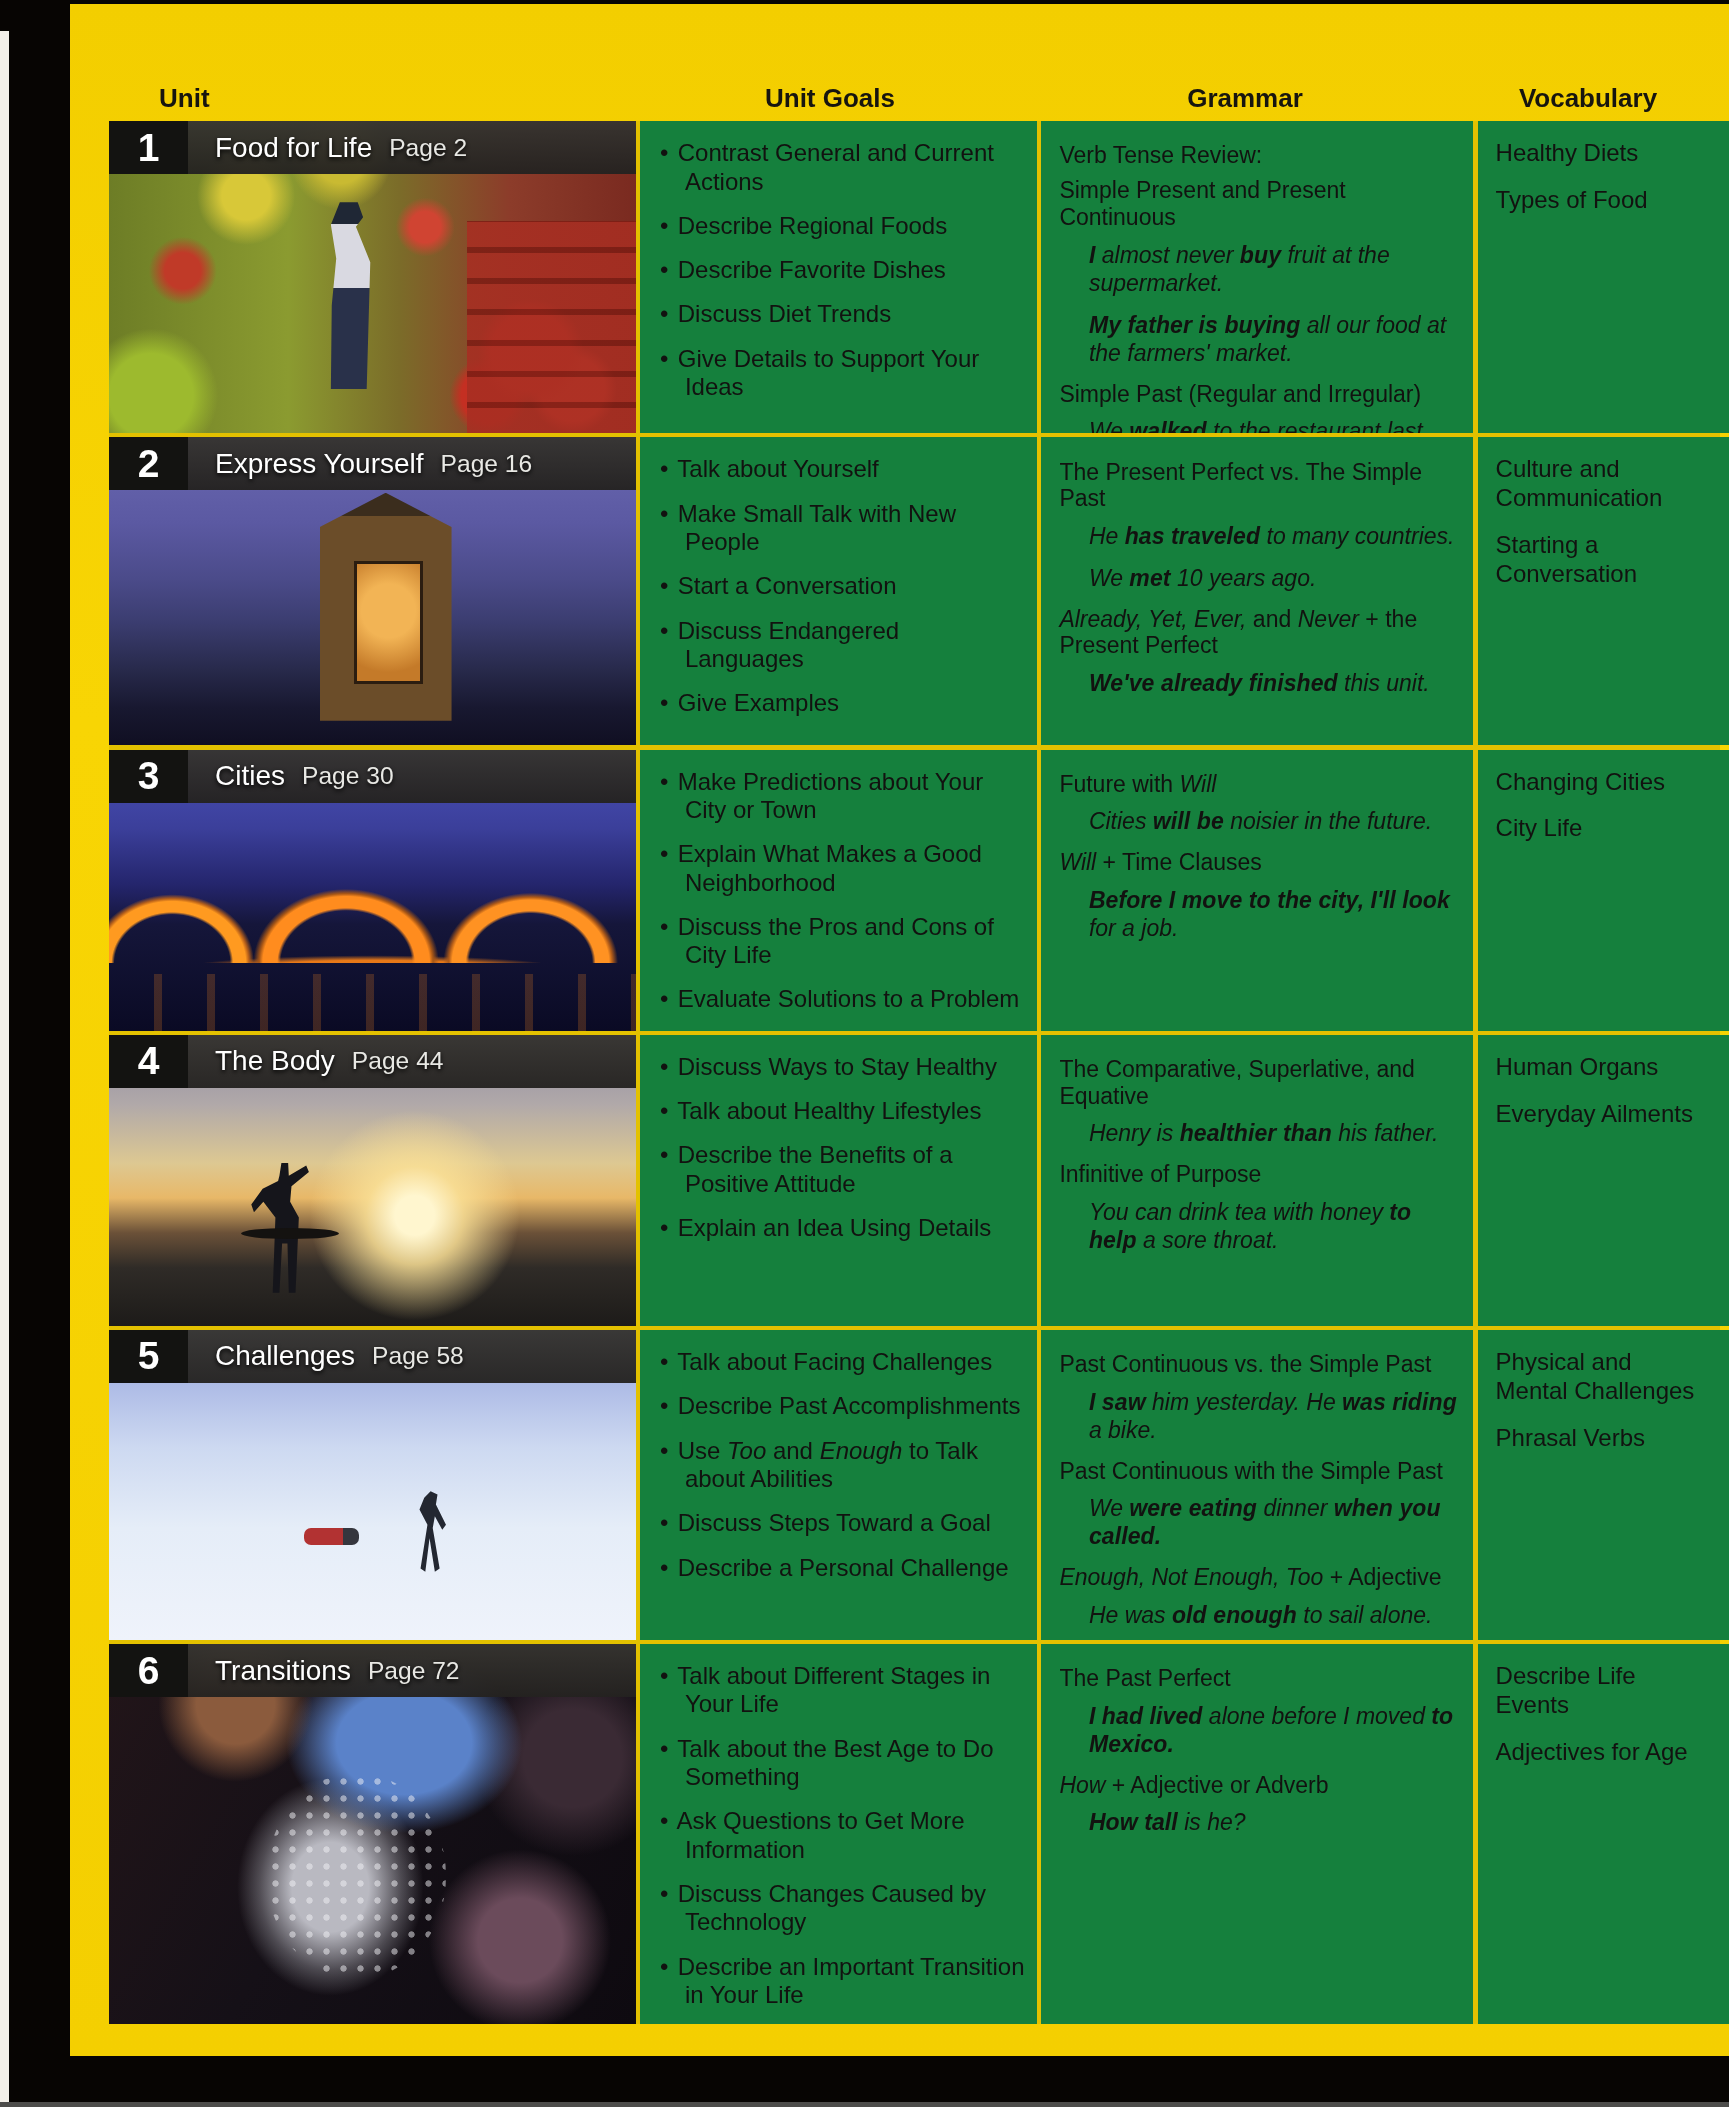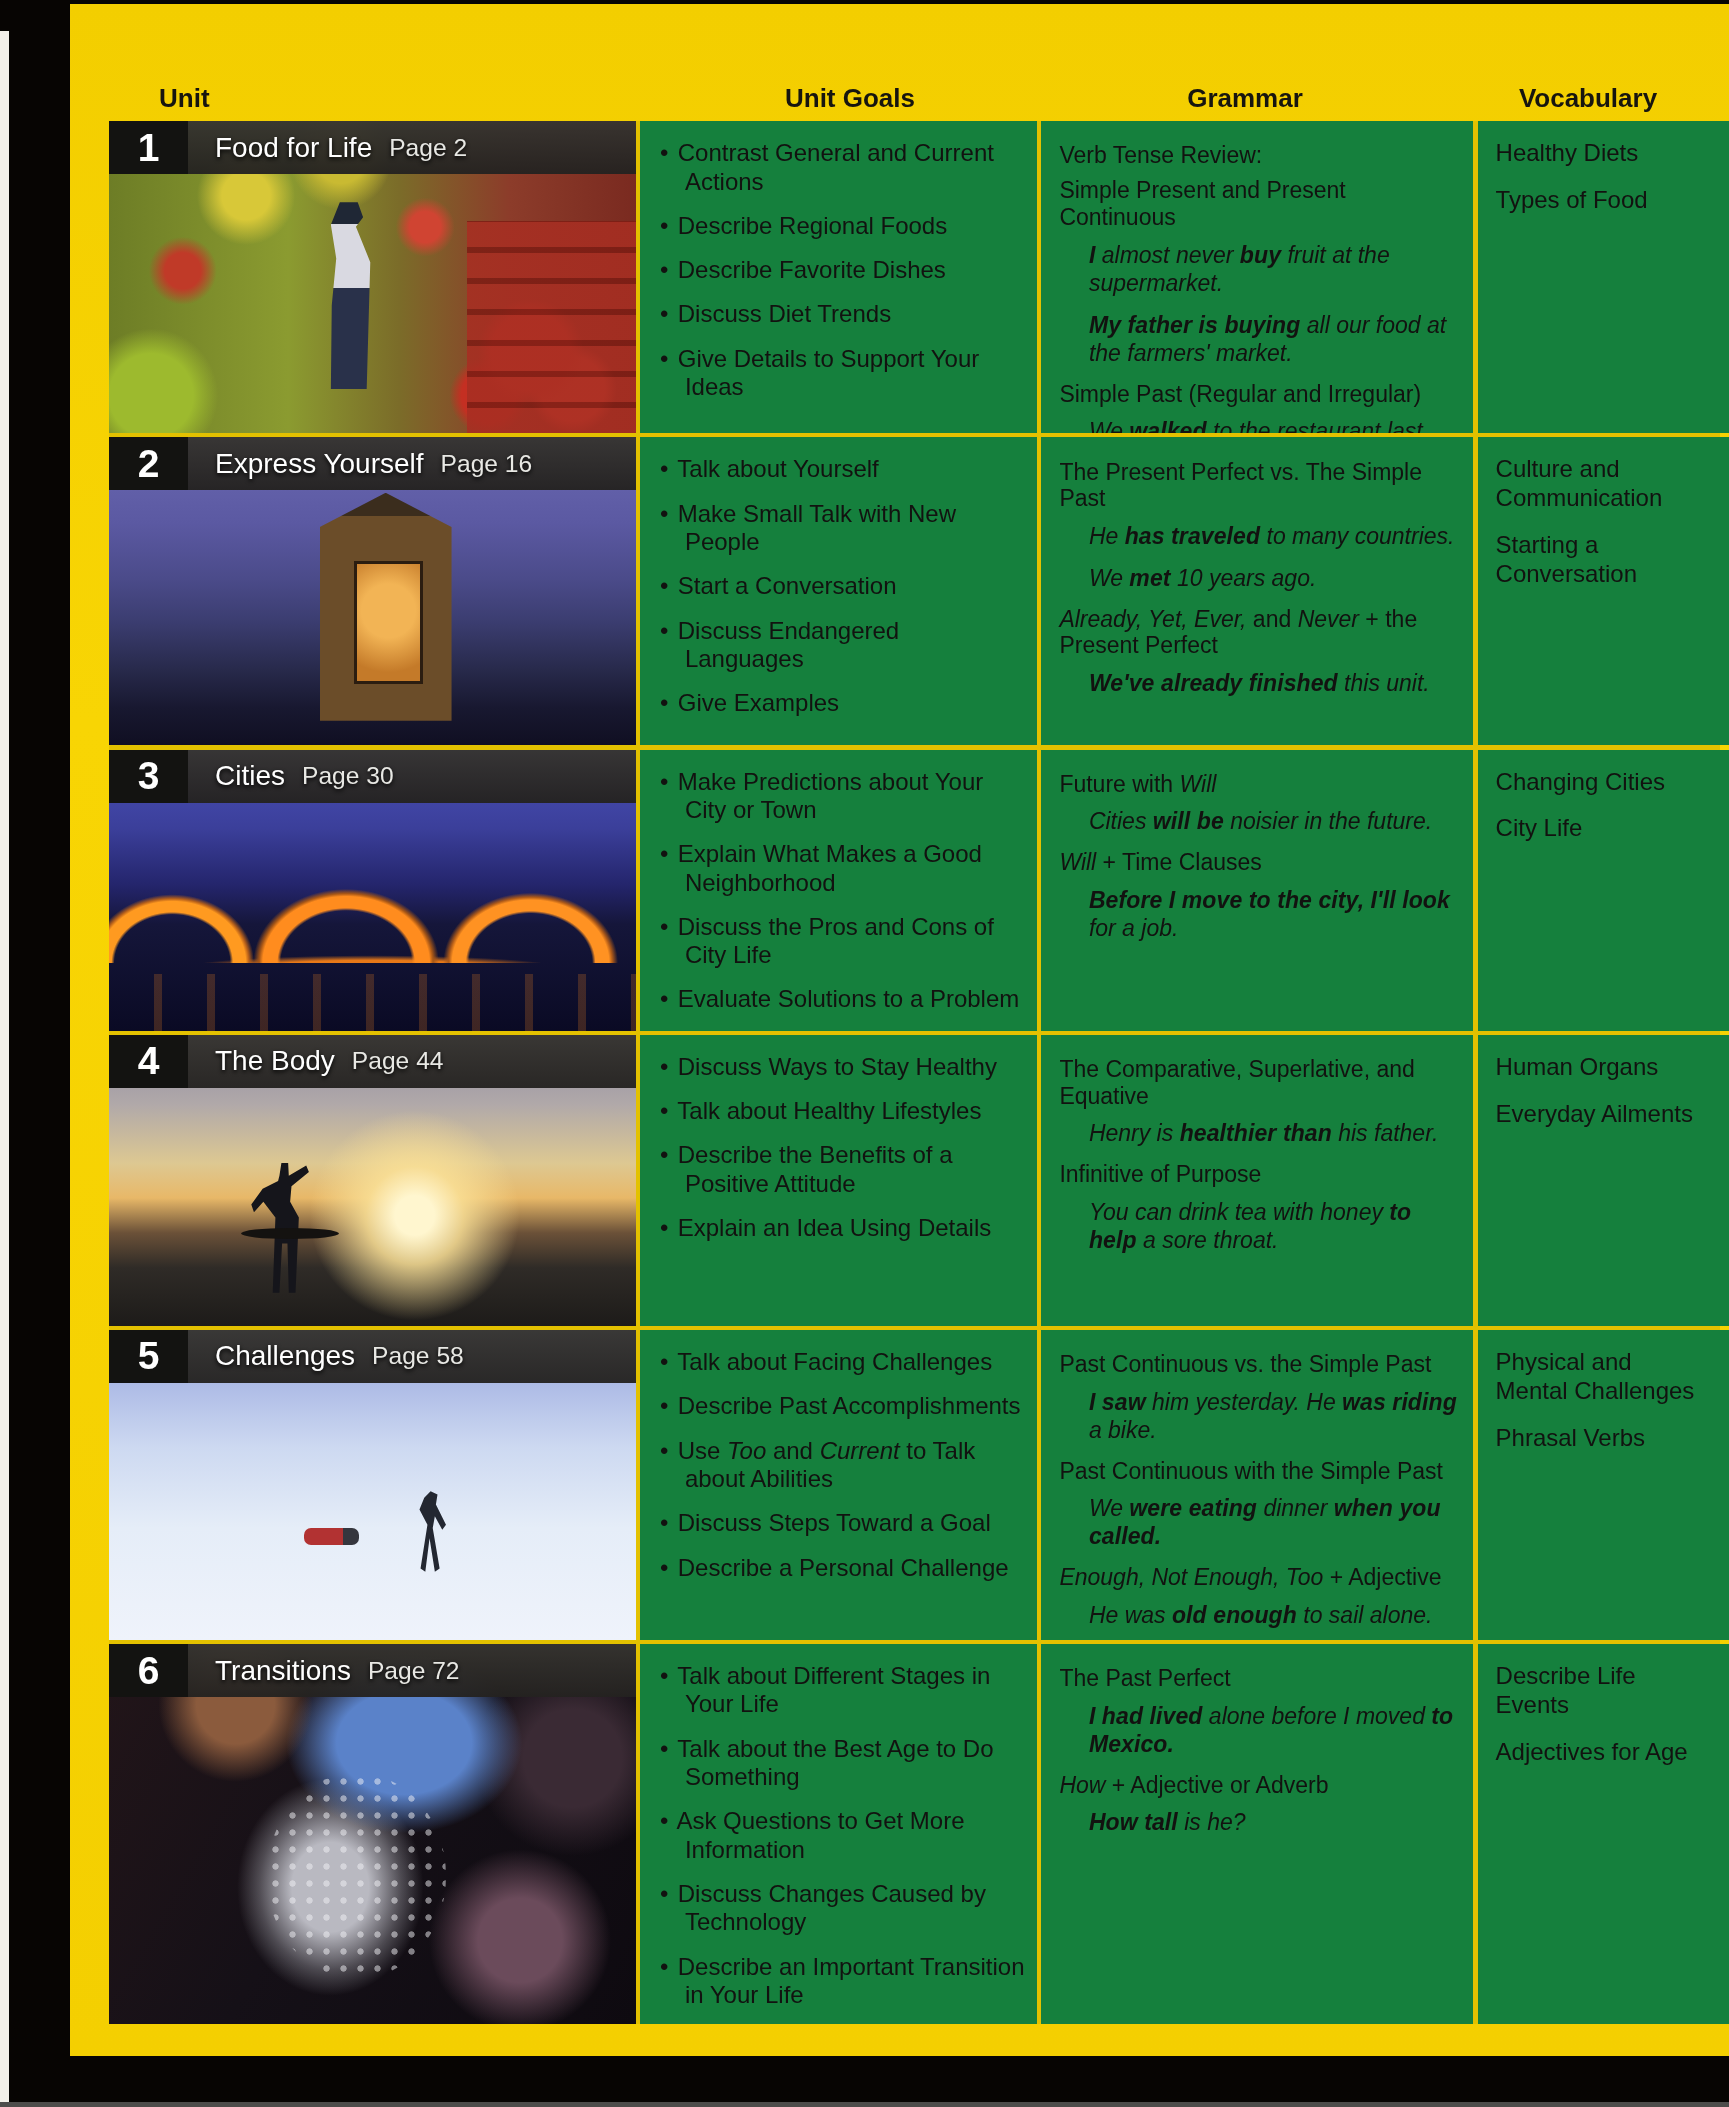--- a/index.html
+++ b/index.html
@@ -12,21 +12,21 @@
   .white-sliver{position:absolute;left:0;top:31px;width:9px;height:2077px;background:#f3f0e9;}
   .sheet{
     position:absolute;left:70px;top:4.2px;width:1660px;height:2052px;
     background:linear-gradient(180deg,#f3ce00 0%,#f8d504 35%,#f4cf01 100%);
   }
   .bottom-strip{position:absolute;left:0;bottom:0;width:1730px;height:5.6px;background:#4d4d4b;}
 
   
   .col-label{position:absolute;top:79px;font-weight:bold;font-size:26px;color:#17150f;}
   .lbl-unit{left:68px;margin-left:21px;}
-  .lbl-goals{left:760px;transform:translateX(-50%);margin-left:20px;}
+  .lbl-goals{left:760px;transform:translateX(-50%);}
   .lbl-grammar{left:1175px;transform:translateX(-50%);}
   .lbl-vocab{left:1518px;transform:translateX(-50%);}
 
   
   .toc{
     position:absolute;left:39px;top:117px;width:1611px;
     display:grid;
     grid-template-columns:527px 397px 432px 255px;
     grid-template-rows:312px 308px 281px 291px 310px 380px;
     gap:4.2px;background:#e3c100;
@@ -247,21 +247,21 @@
     <div class="photo p5"></div>
     <div class="unit-band">
       <div class="unit-num">5</div>
       <div class="unit-title">Challenges</div>
       <div class="unit-page">Page 58</div>
     </div>
   </div>
   <div class="cell goals-cell">
         <div class="goal"><span class="blt">•</span> Talk about Facing Challenges</div>
         <div class="goal"><span class="blt">•</span> Describe Past Accomplishments</div>
-        <div class="goal"><span class="blt">•</span> Use <i>Too</i> and <i>Current</i> to Talk about Abilities</div>
+        <div class="goal"><span class="blt">•</span> Use <i>Too</i> and <i>Enough</i> to Talk about Abilities</div>
         <div class="goal"><span class="blt">•</span> Discuss Steps Toward a Goal</div>
         <div class="goal"><span class="blt">•</span> Describe a Personal Challenge</div>
       </div>
   <div class="cell grammar-cell">
         <div class="g-head">Past Continuous vs. the Simple Past</div>
         <div class="g-ex"><b>I saw</b> him yesterday. He <b>was riding</b> a bike.</div>
         <div class="g-head">Past Continuous with the Simple Past</div>
         <div class="g-ex">We <b>were eating</b> dinner <b>when you called.</b></div>
         <div class="g-head"><i>Enough, Not Enough, Too</i> + Adjective</div>
         <div class="g-ex">He was <b>old enough</b> to sail alone.</div>

